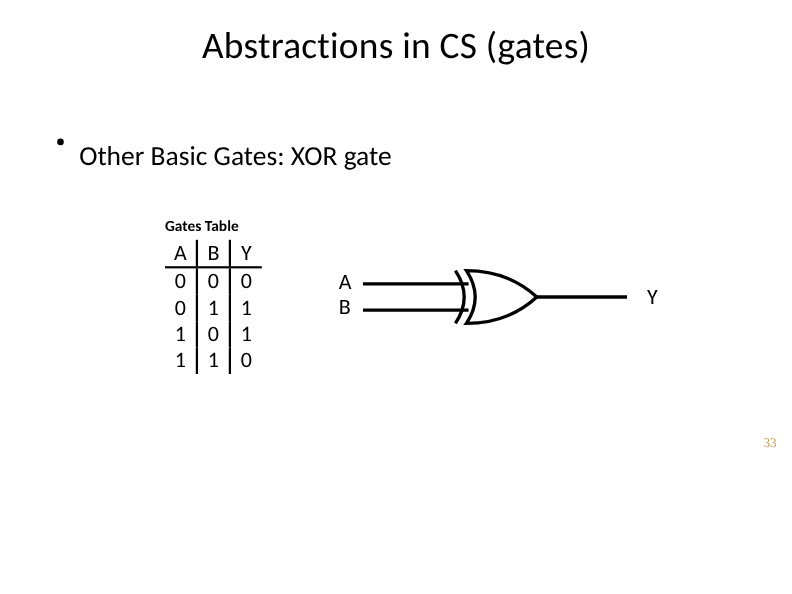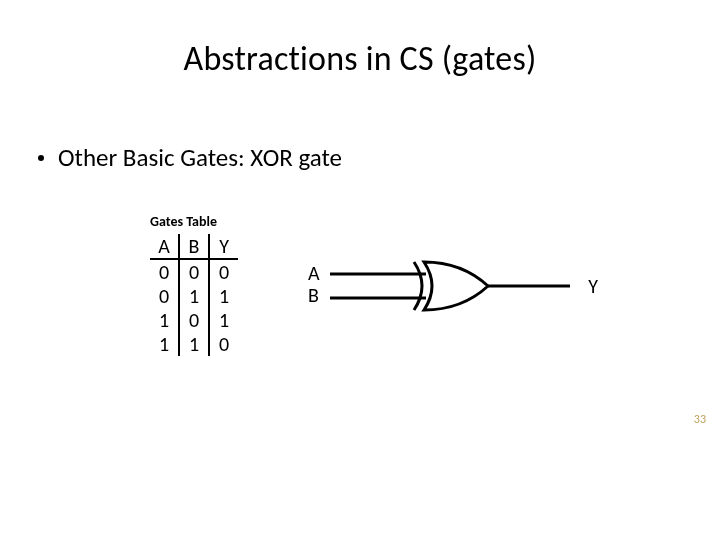--- a/index.html
+++ b/index.html
@@ -11,39 +11,37 @@
     font-family: "Calibri", "Segoe UI", Arial, sans-serif;
     color: #000;
     position: relative;
     overflow: hidden;
   }
   .slide {
     width: 720px;
     height: 420px;
     position: relative;
     box-sizing: border-box;
-    margin-top: 16px;
   }
   .title {
     position: absolute;
     top: 22px;
     left: 0;
     width: 100%;
     text-align: center;
     font-size: 34px;
     font-weight: 400;
     letter-spacing: 0.2px;
   }
   .bullet-row {
     position: absolute;
     top: 126px;
-    left: 38px;
+    left: 52px;
     font-size: 25px;
     display: flex;
-    align-items: center;
   }
   .bullet-dot {
     width: 6px;
     height: 6px;
     background: #000;
     border-radius: 50%;
     margin-right: 14px;
     display: inline-block;
   }
   .tt-caption {
@@ -95,20 +93,21 @@
     left: 22px;
     width: 240px;
     height: 60px;
   }
   .page-num {
     position: absolute;
     right: 14px;
     bottom: 10px;
     font-size: 12px;
     color: #bfa05a;
+    font-family: Liberation Serif, serif;
   }
 </style>
 </head>
 <body>
 
 <div class="slide">
 
   <div class="title">Abstractions in CS (gates)</div>
 
   <div class="bullet-row">

